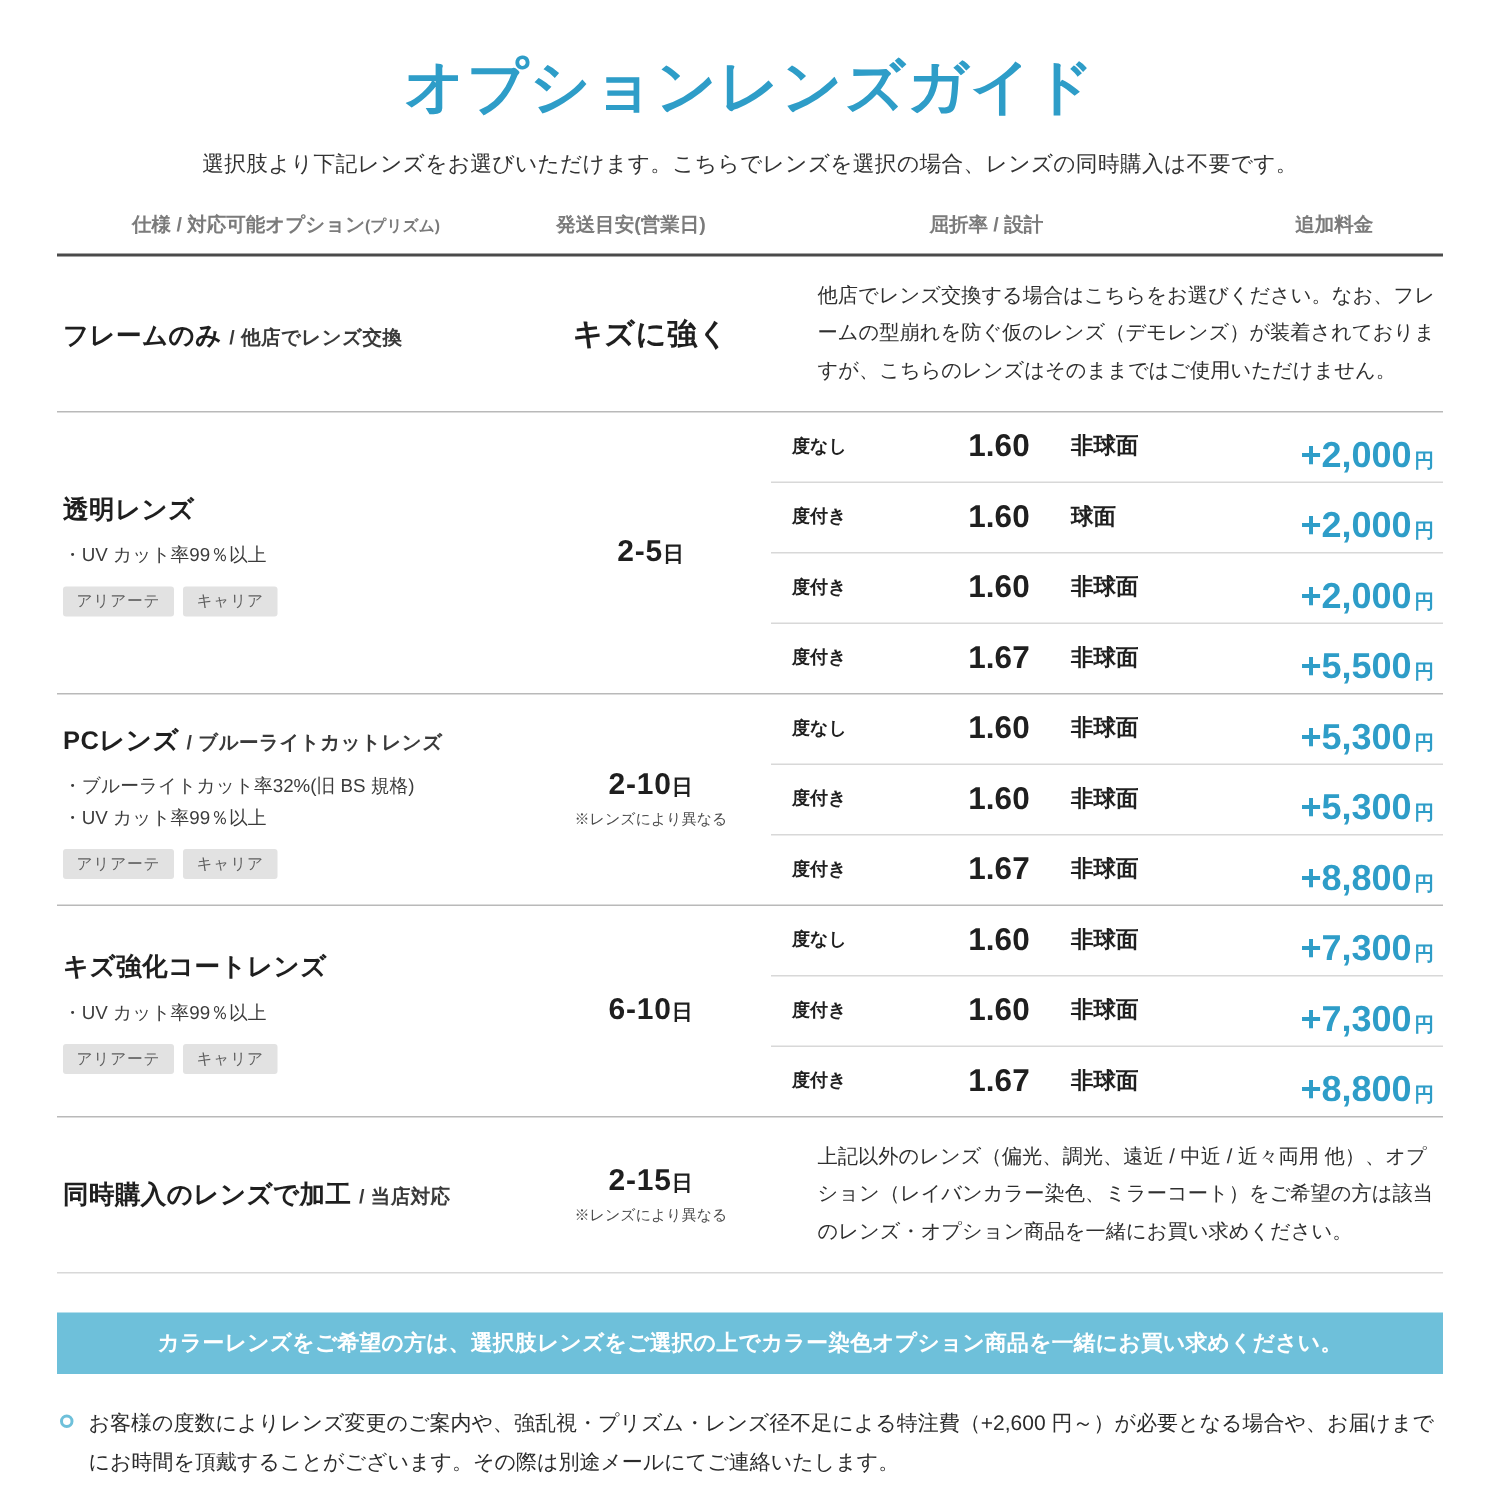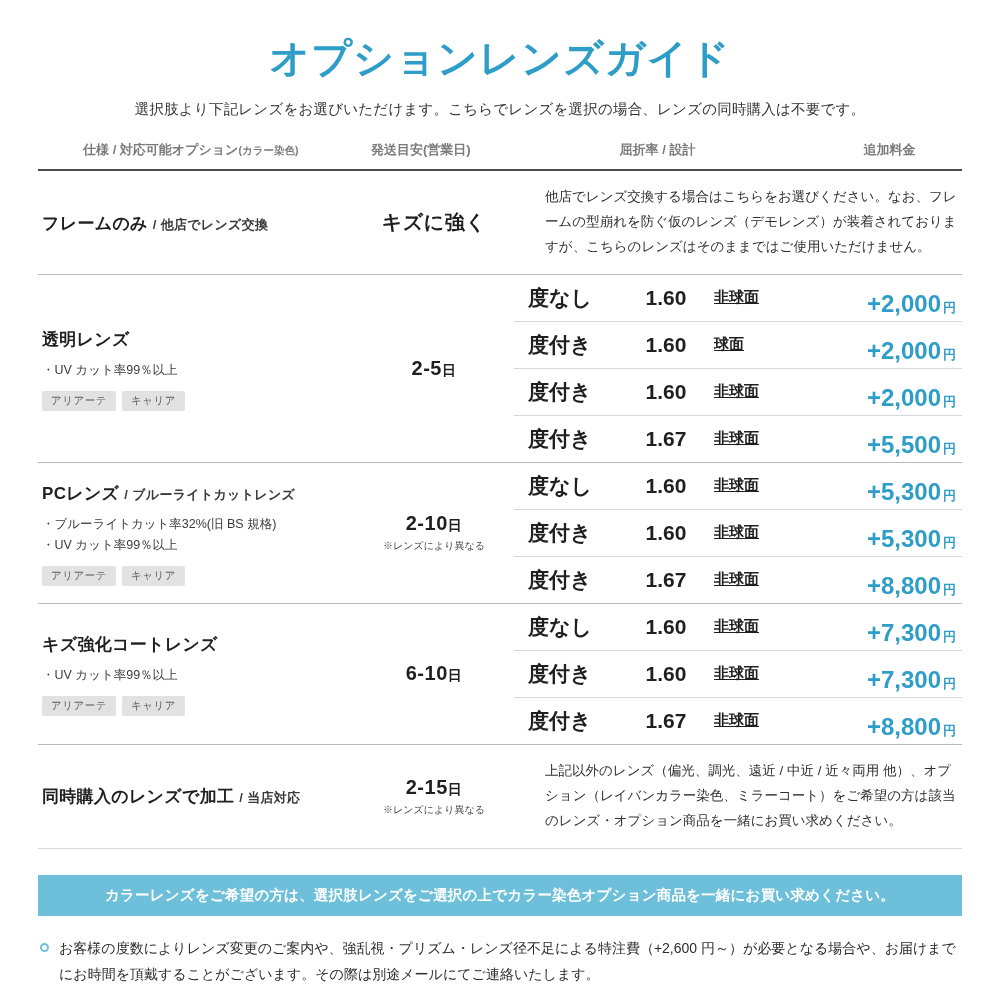--- a/index.html
+++ b/index.html
@@ -152,37 +152,36 @@
     display: flex;
     align-items: center;
     height: 46px;
     border-bottom: 1px solid #d8d8d8;
   }
   .lens-row:last-child { border-bottom: none; }
   .lr-power {
     width: 104px;
     padding-left: 14px;
     box-sizing: border-box;
-    font-size: 21px;
+    font-size: 12px;
     font-weight: bold;
     color: #1f1f1f;
   }
   .lr-index {
     width: 96px;
     text-align: center;
     font-size: 21px;
     font-weight: bold;
     color: #1f1f1f;
   }
   .lr-design {
     width: 120px;
     font-size: 15px;
     font-weight: bold;
     color: #1f1f1f;
-    text-decoration: underline;
   }
   .lr-price {
     flex: 1;
     text-align: right;
     padding-right: 6px;
     color: #2e9dc8;
     font-weight: bold;
     font-size: 24px;
     white-space: nowrap;
     margin-top: 12px;
@@ -240,21 +239,21 @@
 </head>
 <body>
 
 <div class="page">
 
   <div class="title">オプションレンズガイド</div>
   <div class="subtitle">選択肢より下記レンズをお選びいただけます。こちらでレンズを選択の場合、レンズの同時購入は不要です。</div>
 
   <div class="colheads">
     <div class="ch-spec">
-      <span>仕様 / 対応可能オプション</span><span class="ch-small">(カラー染色)</span>
+      <span>仕様 / 対応可能オプション</span><span class="ch-small">(プリズム)</span>
     </div>
     <div class="ch-ship">発送目安(営業日)</div>
     <div class="ch-lens">屈折率 / 設計</div>
     <div class="ch-price">追加料金</div>
   </div>
 
   <div class="table">
 
     <div class="row thick">
       <div class="cell-spec">

